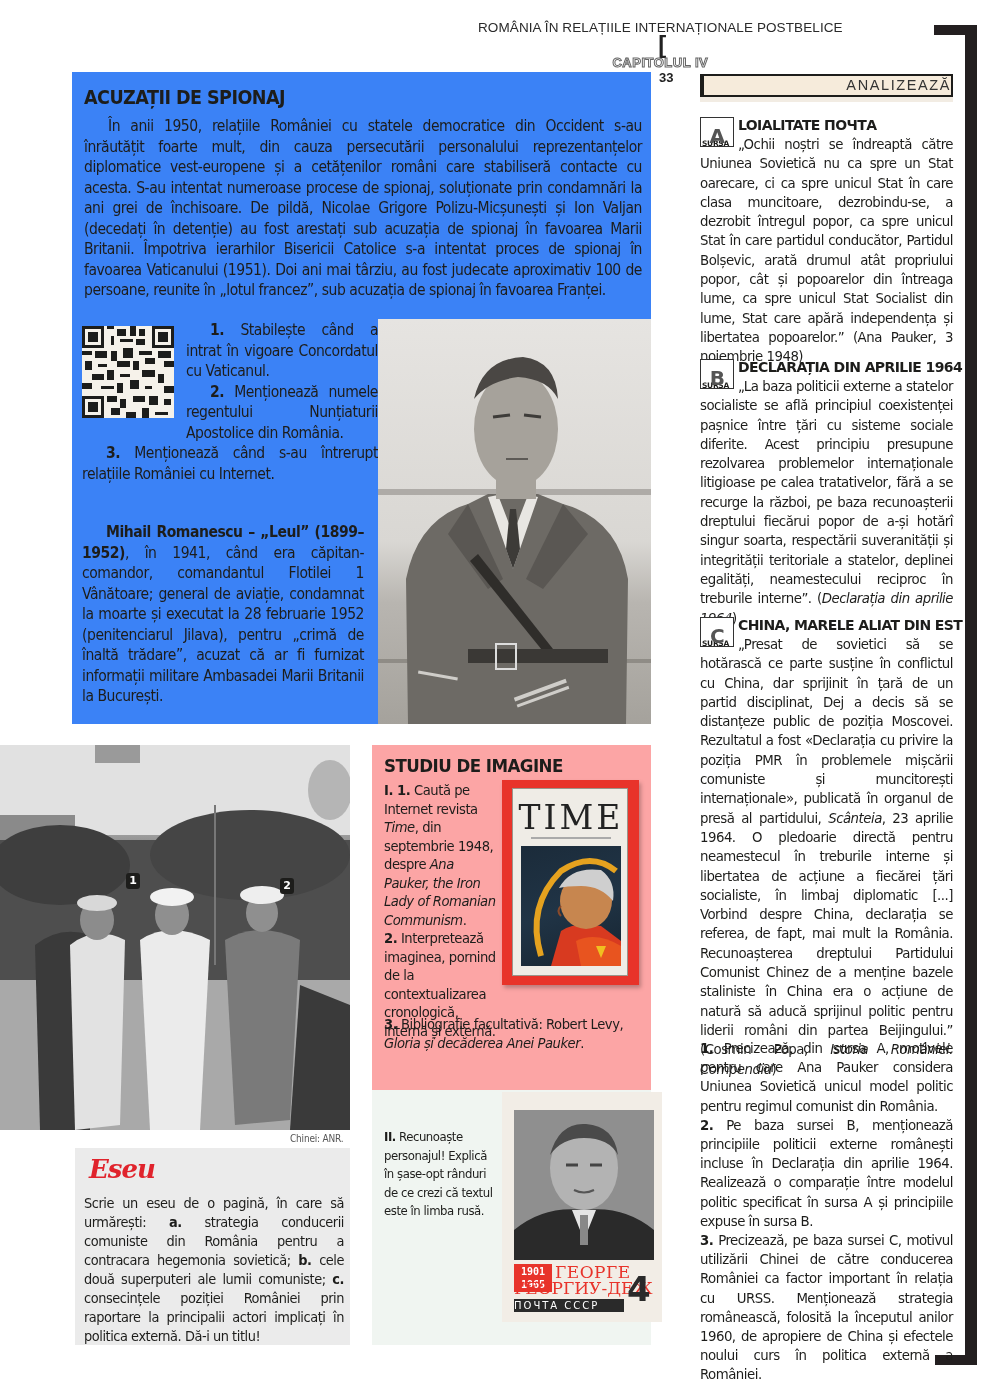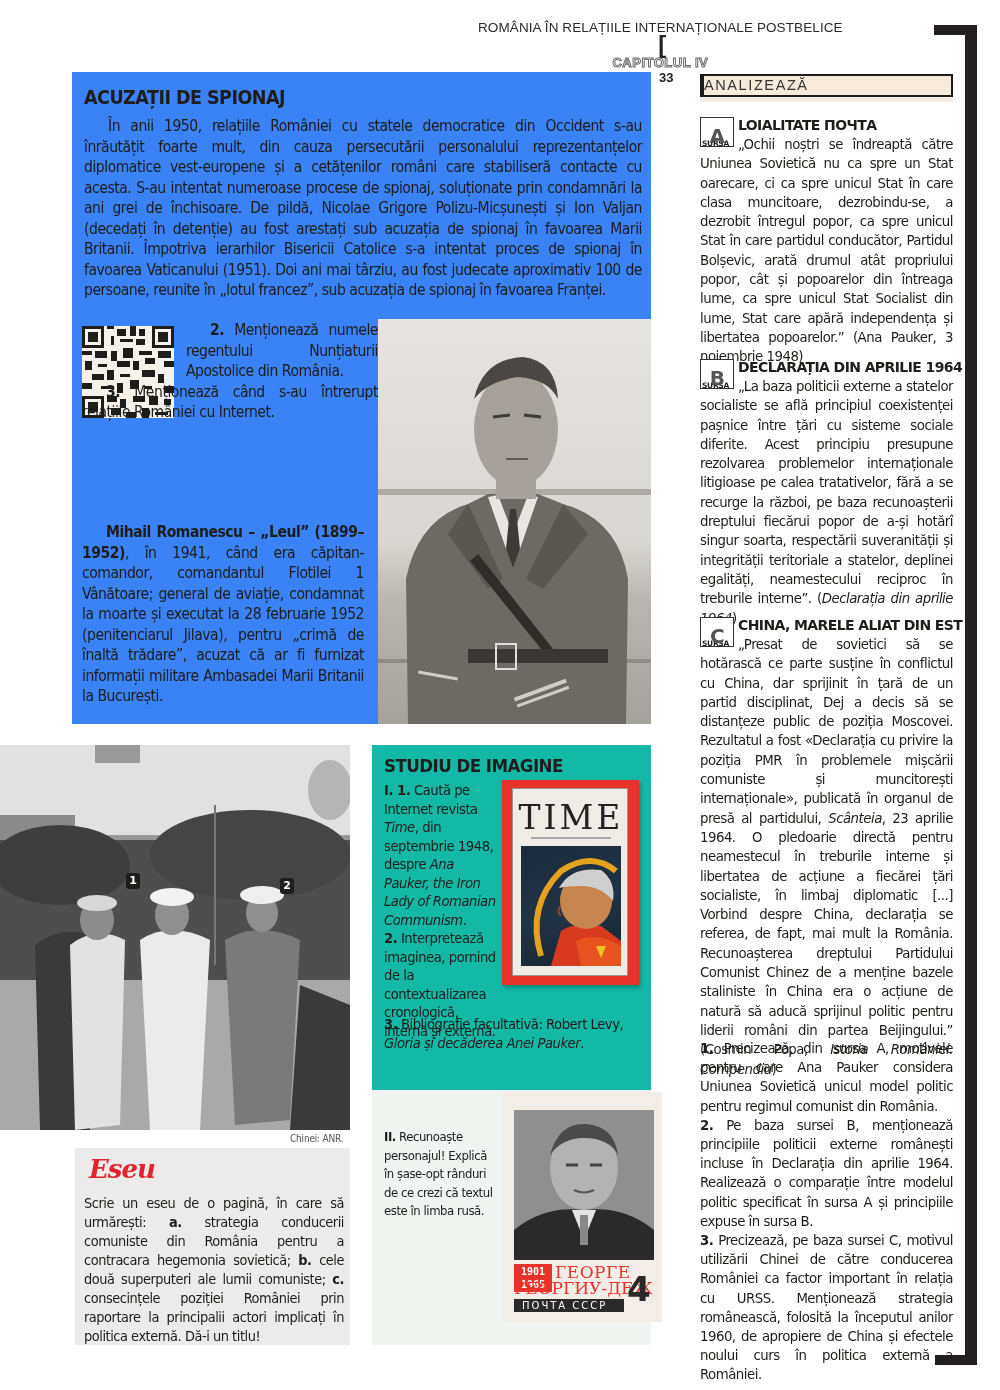--- a/index.html
+++ b/index.html
@@ -38,42 +38,42 @@
   .moscow { position: absolute; top: 745px; left: 0; width: 350px; height: 385px; overflow: hidden; background: linear-gradient(180deg, #d9d9d9 0%, #c8c8c8 15%, #7a7a7a 30%, #5a5a5a 55%, #9a9a9a 75%, #bdbdbd 100%); }
   .moscow-caption { position: absolute; top: 14px; left: 72px; width: 240px; font-size: 11.6px; line-height: 15px; font-weight: bold; letter-spacing: -0.35px; color: #1d1d1b; }
   .moscow-caption span { background: #fff; box-decoration-break: clone; -webkit-box-decoration-break: clone; padding: 0 1px; }
   .badge-num { position: absolute; width: 14px; height: 16px; background: #1d1d1b; color: #fff; font-size: 11px; font-weight: bold; border-radius: 3px; text-align: center; line-height: 16px; font-family: "DejaVu Sans", sans-serif; }
   .source-anr { position: absolute; top: 1133px; left: 290px; font-size: 10px; color: #555; letter-spacing: -0.2px; }
 
   
   .essay { position: absolute; top: 1148px; left: 75px; width: 275px; height: 197px; background: #ebebeb; }
   .essay .essay-title { position: absolute; top: 6px; left: 14px; font-family: "DejaVu Serif", serif; font-style: italic; font-weight: bold; font-size: 26px; color: #e0232c; letter-spacing: -1px; }
   .essay .essay-body { position: absolute; top: 46px; left: 9px; width: 260px; font-size: 14.4px; line-height: 19px; letter-spacing: -0.45px; text-align: justify; }
-  .studiu-box { position: absolute; top: 745px; left: 372px; width: 279px; height: 345px; background: #14b8a6; }
+  .studiu-box { position: absolute; top: 745px; left: 372px; width: 279px; height: 345px; background: #fca5a5; }
   .studiu-box h2 { position: absolute; top: 10px; left: 12px; font-family: "DejaVu Sans", sans-serif; font-size: 18.5px; font-weight: bold; letter-spacing: -0.6px; transform: scaleX(0.9); transform-origin: left; }
   .studiu-text { position: absolute; top: 36px; left: 12px; width: 265px; font-size: 14.6px; line-height: 18.5px; letter-spacing: -0.45px; }
   .studiu-text .narrow { width: 115px; }
   .time-cover { position: absolute; top: 780px; left: 502px; width: 137px; height: 205px; background: #e8332a; box-shadow: 2px 3px 4px rgba(0,0,0,0.25); }
   .time-inner { position: absolute; top: 8px; left: 10px; width: 116px; height: 188px; background: #efece6; border: 1px solid #9a958b; }
   .time-logo { position: absolute; top: 9px; left: 0; width: 116px; text-align: center; font-family: "DejaVu Serif", serif; font-size: 33px; letter-spacing: 3px; color: #222; }
   .time-sub { position: absolute; top: 48px; left: 18px; width: 80px; height: 2px; background: #aaa; }
   .time-art { position: absolute; top: 57px; left: 8px; width: 100px; height: 120px; background: linear-gradient(160deg, #1b2b3a 0%, #203446 50%, #172430 100%); overflow: hidden; }
 
   .studiu-box2 { position: absolute; top: 1090px; left: 372px; width: 279px; height: 255px; background: #f0f5f1; }
   .studiu-text2 { position: absolute; top: 1128px; left: 384px; width: 112px; font-size: 13px; line-height: 18.5px; letter-spacing: -0.45px; }
   .stamp { position: absolute; top: 1092px; left: 502px; width: 160px; height: 230px; background: #f2ede6; }
   .stamp-photo { position: absolute; top: 18px; left: 12px; width: 140px; height: 150px; background: radial-gradient(ellipse at 50% 40%, #9a9a9a 0%, #6e6e6e 45%, #4a4a4a 75%, #3c3c3c 100%); overflow: hidden; }
   .stamp-years { position: absolute; top: 172px; left: 12px; width: 38px; height: 28px; background: #e8332a; color: #fff; font-family: "DejaVu Sans Mono", monospace; font-size: 10px; line-height: 13px; font-weight: bold; text-align: center; padding-top: 1px; }
   .stamp-name1 { position: absolute; top: 172px; left: 53px; font-family: "DejaVu Serif", serif; font-size: 17px; color: #e8332a; letter-spacing: 0.5px; line-height: 17px; }
   .stamp-name2 { position: absolute; top: 188px; left: 12px; font-family: "DejaVu Serif", serif; font-size: 17px; color: #e8332a; letter-spacing: 0px; line-height: 17px; }
-  .stamp-post { position: absolute; top: 207px; left: 12px; width: 110px; height: 13px; background: #2a2a2a; color: #fff; font-family: "DejaVu Sans", sans-serif; font-size: 10px; line-height: 13px; letter-spacing: 2px; padding-left: 8px; }
+  .stamp-post { position: absolute; top: 207px; left: 12px; width: 110px; height: 13px; background: #2a2a2a; color: #fff; font-family: "DejaVu Sans", sans-serif; font-size: 10px; line-height: 13px; letter-spacing: 2px; padding-left: 0; }
   .stamp-value { position: absolute; top: 180px; left: 125px; font-family: "DejaVu Sans", sans-serif; font-size: 34px; font-weight: bold; color: #2a2a2a; line-height: 34px; }
 
   
-  .analiza-header { position: absolute; top: 74px; left: 700px; width: 253px; height: 23px; background: #f6ebdb; border: 2px solid #1d1d1b; border-left-width: 4px; text-align: left; font-family: "Liberation Sans", sans-serif; font-size: 14.5px; letter-spacing: 1.6px; color: #333; line-height: 19px; }
+  .analiza-header { position: absolute; top: 74px; left: 700px; width: 253px; height: 23px; background: #f6ebdb; border: 2px solid #1d1d1b; border-left-width: 4px; text-align: right; font-family: "Liberation Sans", sans-serif; font-size: 14.5px; letter-spacing: 1.6px; color: #333; line-height: 19px; }
   .analiza-shadow { position: absolute; top: 97px; left: 700px; width: 253px; height: 5px; background: #f2ece3; }
 
   .source { position: absolute; left: 700px; width: 253px; font-size: 14.8px; line-height: 19.3px; letter-spacing: -0.5px; text-align: justify; }
   .source .sbox { float: left; width: 34px; height: 30px; border: 1.5px solid #333; margin: 1px 4px 0 0; position: relative; background: #fff; }
   .source .sbox .sw { position: absolute; top: 16px; left: 1px; font-family: "DejaVu Sans", sans-serif; font-size: 7.5px; font-weight: bold; letter-spacing: -0.3px; color: #1d1d1b; }
   .source .sbox .sl { position: absolute; top: 7px; left: 0; width: 32px; text-align: center; font-family: "DejaVu Sans", sans-serif; font-size: 20px; font-weight: bold; color: #555; line-height: 22px; }
   .source .stitle { font-family: "DejaVu Sans", sans-serif; font-weight: bold; font-size: 14px; letter-spacing: -0.6px; display: block; line-height: 18px; white-space: nowrap; }
   .source .squote { display: inline; }
 
   .q-final { position: absolute; top: 1038px; left: 700px; width: 253px; font-size: 14.8px; line-height: 19.2px; letter-spacing: -0.5px; text-align: justify; }
@@ -148,20 +148,21 @@
           <rect x="26" y="23" width="2" height="2"></rect>
         <rect x="9" y="26" width="3" height="2"></rect>
           <rect x="14" y="27" width="3" height="2"></rect>
           <rect x="19" y="26" width="2" height="3"></rect>
           <rect x="23" y="27" width="4" height="1"></rect>
       </g>
     </svg>
   </div>
 
   <div class="tasks-top">
+    <p class="t1"><b>1.</b><span> Stabilește când a intrat în vigoare Concordatul cu Vaticanul.</span></p>
     <p class="t2"><b>2.</b><span> Menționează numele regentului Nunțiaturii Apostolice din România.</span></p>
     <p class="t3"><b>3.</b><span> Menționează când s-au întrerupt relațiile României cu Internet.</span></p>
   </div>
 
   <p class="bio"><b>Mihail Romanescu – „Leul” (1899–1952)</b><span>, în 1941, când era căpitan-comandor, comandantul Flotilei 1 Vânătoare; general de aviație, condamnat la moarte și executat la 28 februarie 1952 (penitenciarul Jilava), pentru „crimă de înaltă trădare”, acuzat că ar fi furnizat informații militare Ambasadei Marii Britanii la București.</span></p>
 
   <div class="portrait">
     <svg width="273" height="405" viewBox="0 0 273 405">
       <rect x="0" y="170" width="273" height="6" fill="#8f8c87" opacity="0.6"></rect>
       <rect x="0" y="340" width="273" height="4" fill="#6f6c66" opacity="0.5"></rect>

